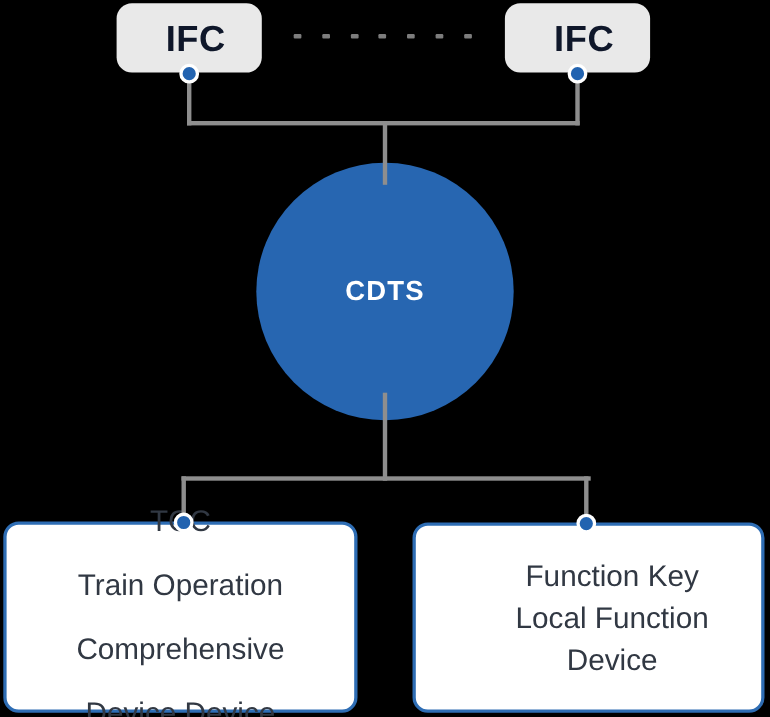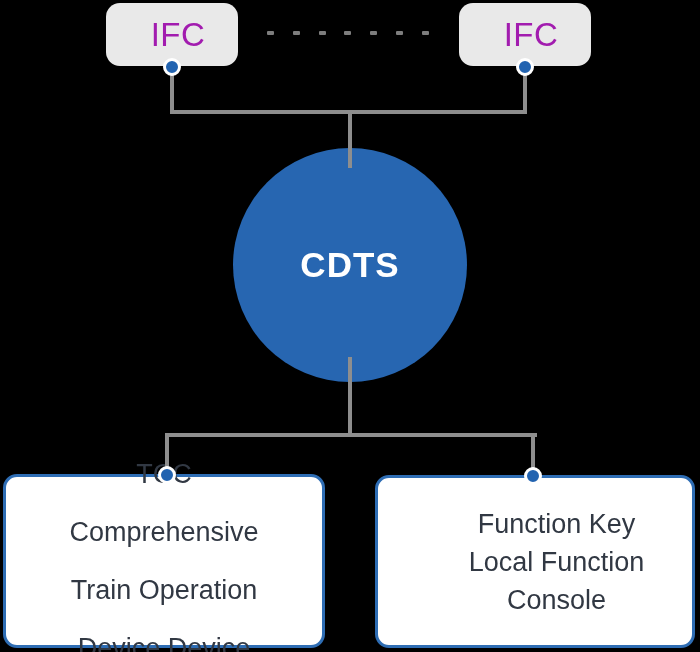--- a/index.html
+++ b/index.html
@@ -8,21 +8,21 @@
     font-family:"Liberation Sans","DejaVu Sans",sans-serif;
   }
   
   .ifc-box{
     position:absolute;top:3px;width:132px;height:63px;
     background:#e9e9e9;border-radius:14px;
     display:flex;align-items:center;justify-content:center;z-index:2;
   }
   .ifc-box.left{left:106px;}
   .ifc-box.right{left:459px;}
-  .ifc-label{font-size:33px;font-weight:400;color:#a21caf;letter-spacing:0.5px;margin-left:12px;}
+  .ifc-label{font-size:33px;font-weight:700;color:#0f172a;letter-spacing:0.5px;margin-left:12px;}
   
   .dash-row{
     position:absolute;left:267px;top:31px;width:162px;height:4px;
     display:flex;justify-content:space-between;align-items:center;z-index:2;
   }
   .dash{width:7px;height:4px;background:#7d7d7d;border-radius:1px;}
   
   .line{position:absolute;background:#8e8e8e;z-index:3;}
   .line.v{width:4px;}
   .line.h{height:4px;}
@@ -33,21 +33,21 @@
   .v-center-bottom{left:348px;top:357px;height:80px;}
   .h-bottom{left:165px;top:433px;width:372px;}
   .stub-bottom-left{left:165px;top:433px;height:43px;}
   .stub-bottom-right{left:531px;top:433px;height:44px;}
   
   .cdts-circle{
     position:absolute;left:233px;top:148px;width:234px;height:234px;
     background:#2766b1;border-radius:50%;z-index:2;
     display:flex;align-items:center;justify-content:center;
   }
-  .cdts-label{font-size:35px;font-weight:700;color:#ffffff;letter-spacing:1px;}
+  .cdts-label{font-size:25px;font-weight:700;color:#ffffff;letter-spacing:1px;}
   
   .node-dot{
     position:absolute;width:12px;height:12px;background:#2263b0;
     border:3px solid #ffffff;border-radius:50%;z-index:5;
   }
   .dot-top-left{left:163px;top:58px;}
   .dot-top-right{left:516px;top:58px;}
   .dot-bottom-left{left:158px;top:466px;}
   .dot-bottom-right{left:524px;top:467px;}
   
@@ -99,23 +99,23 @@
     <span class="cdts-label">CDTS</span>
   </div>
 
   <div class="node-dot dot-top-left"></div>
   <div class="node-dot dot-top-right"></div>
   <div class="node-dot dot-bottom-left"></div>
   <div class="node-dot dot-bottom-right"></div>
 
   <div class="bottom-box left">
     <span class="box-line">TCC</span>
+    <span class="box-line">Train Operation</span>
     <span class="box-line">Comprehensive</span>
-    <span class="box-line">Train Operation</span>
     <span class="box-line">Device Device</span>
   </div>
   <div class="bottom-box right">
     <span class="box-line">Function Key</span>
     <span class="box-line">Local Function</span>
-    <span class="box-line">Console</span>
+    <span class="box-line">Device</span>
   </div>
 
 </div>
 
 </body></html>

